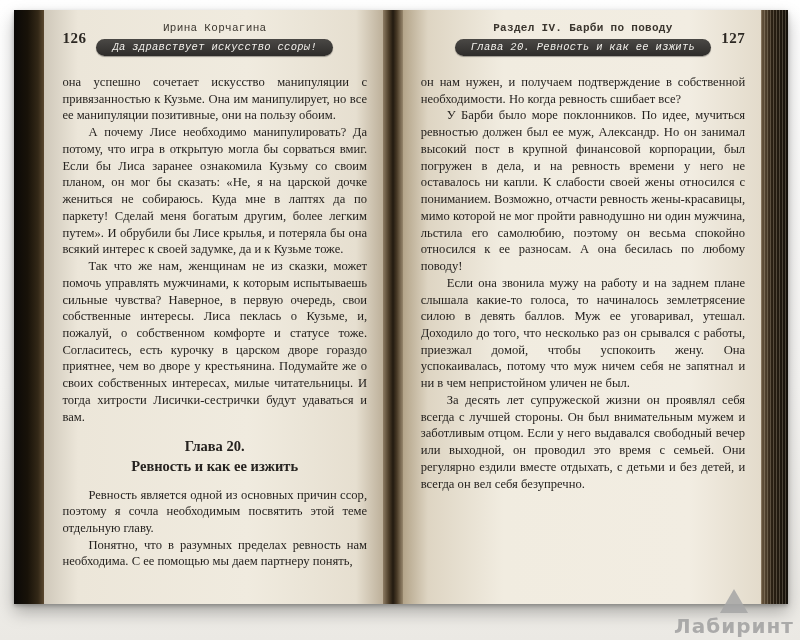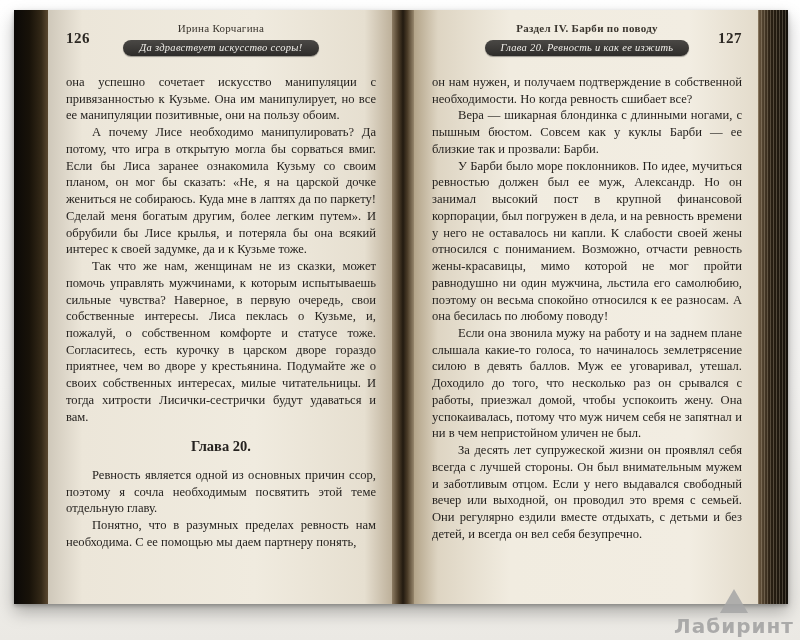--- a/index.html
+++ b/index.html
@@ -45,21 +45,21 @@
   }
 
   
   .page-header { position:relative; min-height:44px; margin-bottom:8px; }
   .pagenum {
     position:absolute; top:8px;
     font-size:15px; font-weight:bold; letter-spacing:.5px; color:#2c2823;
   }
   .left-page .pagenum { left:0; }
   .right-page .pagenum { right:0; }
-  .header-center { text-align:center; padding:0 34px; }
+  .header-center { text-align:center; padding:0 34px;font-family:Liberation Mono, monospace; }
   .running-line {
     font-size:11px; color:#3a352e; letter-spacing:.3px; margin-bottom:3px;
   }
   .right-page .running-line { font-weight:bold; }
   .banner-pill {
     display:inline-block;
     background:linear-gradient(180deg,#4a4845 0%,#2e2c2a 100%);
     color:#f3f1ec;
     font-size:10.5px; font-style:italic; letter-spacing:.3px;
     padding:2px 16px 3px 16px;
@@ -112,39 +112,39 @@
           <div class="running-line">Ирина Корчагина</div>
           <div class="banner-pill">Да здравствует искусство ссоры!</div>
         </div>
       </div>
       <div class="body-text">
         <p class="no-indent">она успешно сочетает искусство манипуляции с привязанностью к Кузьме. Она им манипулирует, но все ее манипуляции позитивные, они на пользу обоим.</p>
         <p>А почему Лисе необходимо манипулировать? Да потому, что игра в открытую могла бы сорваться вмиг. Если бы Лиса заранее ознакомила Кузьму со своим планом, он мог бы сказать: «Не, я на царской дочке жениться не собираюсь. Куда мне в лаптях да по паркету! Сделай меня богатым другим, более легким путем». И обрубили бы Лисе крылья, и потеряла бы она всякий интерес к своей задумке, да и к Кузьме тоже.</p>
         <p>Так что же нам, женщинам не из сказки, может помочь управлять мужчинами, к которым испытываешь сильные чувства? Наверное, в первую очередь, свои собственные интересы. Лиса пеклась о Кузьме, и, пожалуй, о собственном комфорте и статусе тоже. Согласитесь, есть курочку в царском дворе гораздо приятнее, чем во дворе у крестьянина. Подумайте же о своих собственных интересах, милые читательницы. И тогда хитрости Лисички-сестрички будут удаваться и вам.</p>
         <h2 class="chapter-heading">
           <span class="chapter-line">Глава 20.</span>
+          <span class="chapter-line">Ревность и как ее изжить</span>
         </h2>
         <p>Ревность является одной из основных причин ссор, поэтому я сочла необходимым посвятить этой теме отдельную главу.</p>
         <p>Понятно, что в разумных пределах ревность нам необходима. С ее помощью мы даем партнеру понять,</p>
       </div>
     </div>
 
     <div class="gutter"></div>
 
     <div class="page right-page">
       <div class="page-header">
         <div class="pagenum">127</div>
         <div class="header-center">
           <div class="running-line">Раздел IV. Барби по поводу</div>
           <div class="banner-pill">Глава 20. Ревность и как ее изжить</div>
         </div>
       </div>
       <div class="body-text">
         <p class="no-indent">он нам нужен, и получаем подтверждение в собственной необходимости. Но когда ревность сшибает все?</p>
-        <p>Вера — шикарная блондинка с длинными ногами, с пышным бюстом. Совсем как у куклы Барби — ее близкие так и прозвали: Барби.</p>
         <p>У Барби было море поклонников. По идее, мучиться ревностью должен был ее муж, Александр. Но он занимал высокий пост в крупной финансовой корпорации, был погружен в дела, и на ревность времени у него не оставалось ни капли. К слабости своей жены относился с пониманием. Возможно, отчасти ревность жены-красавицы, мимо которой не мог пройти равнодушно ни один мужчина, льстила его самолюбию, поэтому он весьма спокойно относился к ее разносам. А она бесилась по любому поводу!</p>
         <p>Если она звонила мужу на работу и на заднем плане слышала какие-то голоса, то начиналось землетрясение силою в девять баллов. Муж ее уговаривал, утешал. Доходило до того, что несколько раз он срывался с работы, приезжал домой, чтобы успокоить жену. Она успокаивалась, потому что муж ничем себя не запятнал и ни в чем непристойном уличен не был.</p>
         <p>За десять лет супружеской жизни он проявлял себя всегда с лучшей стороны. Он был внимательным мужем и заботливым отцом. Если у него выдавался свободный вечер или выходной, он проводил это время с семьей. Они регулярно ездили вместе отдыхать, с детьми и без детей, и всегда он вел себя безупречно.</p>
       </div>
     </div>
 
     <div class="edge-right"></div>
 
   </div>
 

